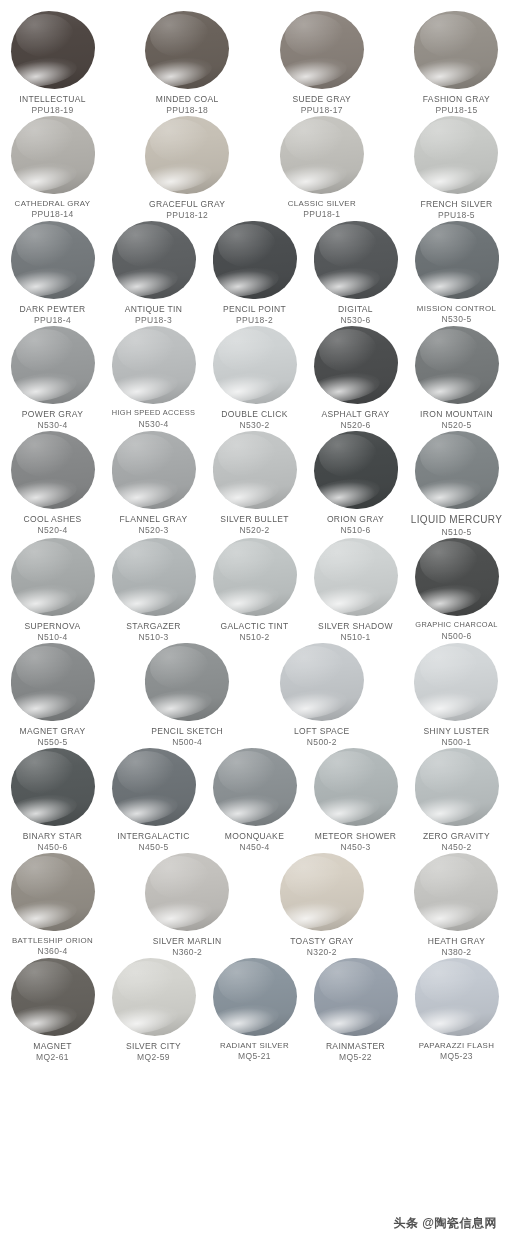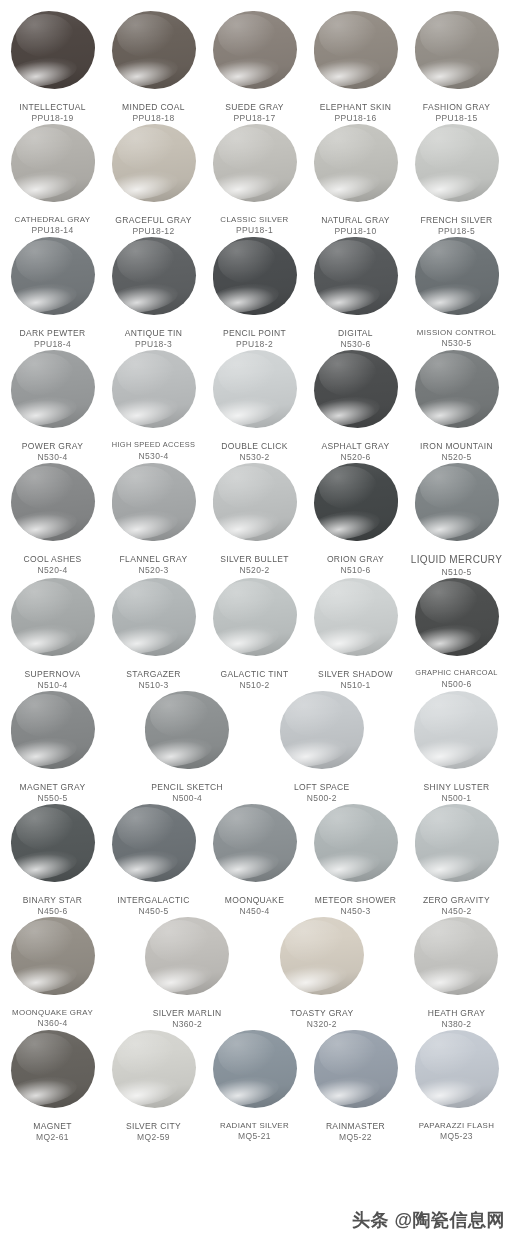--- a/index.html
+++ b/index.html
@@ -111,37 +111,36 @@
     line-height: 1.18;
     width: 103px;
   }
 
   .swatch-name {
     display: block;
     font-size: 8.5px;
     letter-spacing: 0.35px;
     color: #5d5d5d;
     white-space: nowrap;
-    margin-top: 8px;
   }
 
   .swatch-code {
     display: block;
     font-size: 8.5px;
     letter-spacing: 0.35px;
     color: #6e6e6e;
     margin-top: 1px;
     white-space: nowrap;
   }
 
   .watermark {
     position: absolute;
-    right: 4px;
+    right: 12px;
     bottom: 8px;
-    font-size: 18px;
+    font-size: 12px;
     font-weight: bold;
     color: #3a3a3a;
     letter-spacing: 0.5px;
     white-space: nowrap;
     opacity: 0.88;
   }
 </style>
 </head>
 <body>
 
@@ -175,31 +174,20 @@
             <div class="blob-shade"></div>
           </div>
         </div>
         <div class="swatch-label">
           <span class="swatch-name">SUEDE GRAY</span>
           <span class="swatch-code">PPU18-17</span>
         </div>
       </div>
       <div class="swatch-cell">
         <div class="blob-wrap">
-          <div class="blob" style="background: rgb(146, 139, 131); border-radius: 48% 52% 51% 49% / 49% 50% 53% 48%;">
-            <div class="blob-shade"></div>
-          </div>
-        </div>
-        <div class="swatch-label">
-          <span class="swatch-name">ELEPHANT SKIN</span>
-          <span class="swatch-code">PPU18-16</span>
-        </div>
-      </div>
-      <div class="swatch-cell">
-        <div class="blob-wrap">
           <div class="blob" style="background: rgb(150, 145, 138); border-radius: 49% 51% 48% 52% / 48% 51% 52% 49%;">
             <div class="blob-shade"></div>
           </div>
         </div>
         <div class="swatch-label">
           <span class="swatch-name">FASHION GRAY</span>
           <span class="swatch-code">PPU18-15</span>
         </div>
       </div>
     </div>
@@ -232,31 +220,20 @@
             <div class="blob-shade"></div>
           </div>
         </div>
         <div class="swatch-label">
           <span class="swatch-name" style="font-size: 7.9px;">CLASSIC SILVER</span>
           <span class="swatch-code">PPU18-1</span>
         </div>
       </div>
       <div class="swatch-cell">
         <div class="blob-wrap">
-          <div class="blob" style="background: rgb(194, 194, 189); border-radius: 53% 47% 48% 52% / 49% 50% 51%;">
-            <div class="blob-shade"></div>
-          </div>
-        </div>
-        <div class="swatch-label">
-          <span class="swatch-name">NATURAL GRAY</span>
-          <span class="swatch-code">PPU18-10</span>
-        </div>
-      </div>
-      <div class="swatch-cell">
-        <div class="blob-wrap">
           <div class="blob" style="background: rgb(200, 202, 199); border-radius: 45% 55% 48% 52% / 52% 47% 53% 48%;">
             <div class="blob-shade"></div>
           </div>
         </div>
         <div class="swatch-label">
           <span class="swatch-name">FRENCH SILVER</span>
           <span class="swatch-code">PPU18-5</span>
         </div>
       </div>
     </div>
@@ -592,21 +569,21 @@
       </div>
     </div>
     <div class="swatch-row">
       <div class="swatch-cell">
         <div class="blob-wrap">
           <div class="blob" style="background: rgb(148, 143, 135); border-radius: 49% 51% 48% 52% / 48% 51% 52% 49%;">
             <div class="blob-shade"></div>
           </div>
         </div>
         <div class="swatch-label">
-          <span class="swatch-name" style="font-size: 7.9px;">MOONQUAKE GRAY</span>
+          <span class="swatch-name" style="font-size: 7.9px;">BATTLESHIP ORION</span>
           <span class="swatch-code">N360-4</span>
         </div>
       </div>
       <div class="swatch-cell">
         <div class="blob-wrap">
           <div class="blob" style="background: rgb(195, 193, 189); border-radius: 51% 49% 50% 50% / 51% 48% 53%;">
             <div class="blob-shade"></div>
           </div>
         </div>
         <div class="swatch-label">

